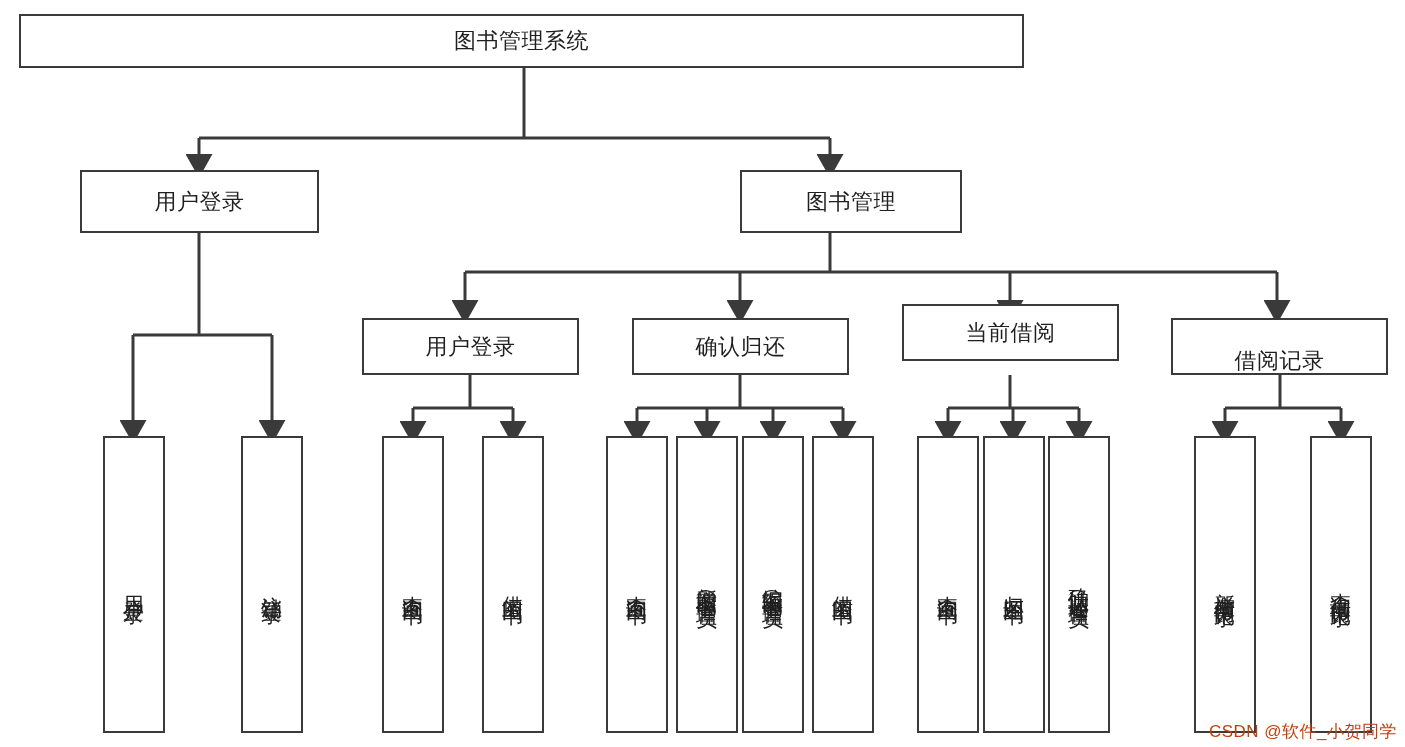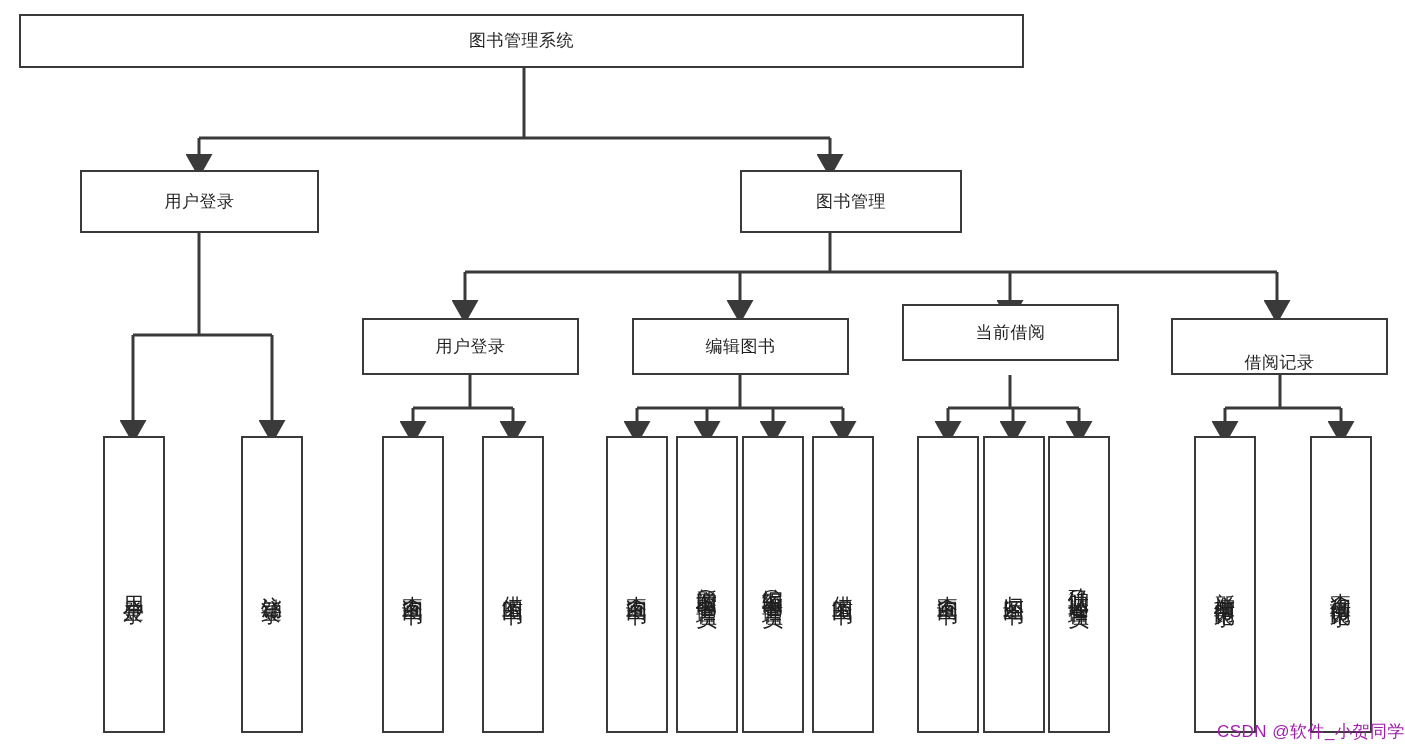--- a/index.html
+++ b/index.html
@@ -31,44 +31,44 @@
     box-sizing: border-box;
     background: #ffffff;
     border: 2px solid #3a3a3a;
     display: flex;
     align-items: center;
     justify-content: center;
     z-index: 2;
   }
   .node .node-label {
     color: #1f1f1f;
-    font-size: 17px;
+    font-size: 22px;
     line-height: 1.15;
     letter-spacing: 0.5px;
     text-align: center;
     white-space: nowrap;
   }
   .node.vertical {
     align-items: center;
     justify-content: center;
   }
   .node.vertical .node-label {
     writing-mode: vertical-rl;
     text-orientation: upright;
     font-size: 21px;
     letter-spacing: 3px;
     line-height: 1;
     white-space: nowrap;
     max-height: 268px;
   }
   #watermark {
     position: absolute;
-    right: 0;
+    right: 8px;
     bottom: 4px;
-    color: #a21caf;
+    color: #c2410c;
     font-size: 17px;
     letter-spacing: 0.5px;
     z-index: 5;
     white-space: nowrap;
   }
 </style>
 </head>
 <body>
 
 <div id="diagram-root">
@@ -133,21 +133,21 @@
 
   <div class="node" style="left:740px; top:170px; width:222px; height:63px;">
     <span class="node-label">图书管理</span>
   </div>
 
   <div class="node" style="left:362px; top:318px; width:217px; height:57px;">
     <span class="node-label">用户登录</span>
   </div>
 
   <div class="node" style="left:632px; top:318px; width:217px; height:57px;">
-    <span class="node-label">编辑图书</span>
+    <span class="node-label">确认归还</span>
   </div>
 
   <div class="node" style="left:902px; top:304px; width:217px; height:57px;">
     <span class="node-label">当前借阅</span>
   </div>
 
   <div class="node" style="left:1171px; top:318px; width:217px; height:57px;align-items:flex-end;">
     <span class="node-label">借阅记录</span>
   </div>
 

